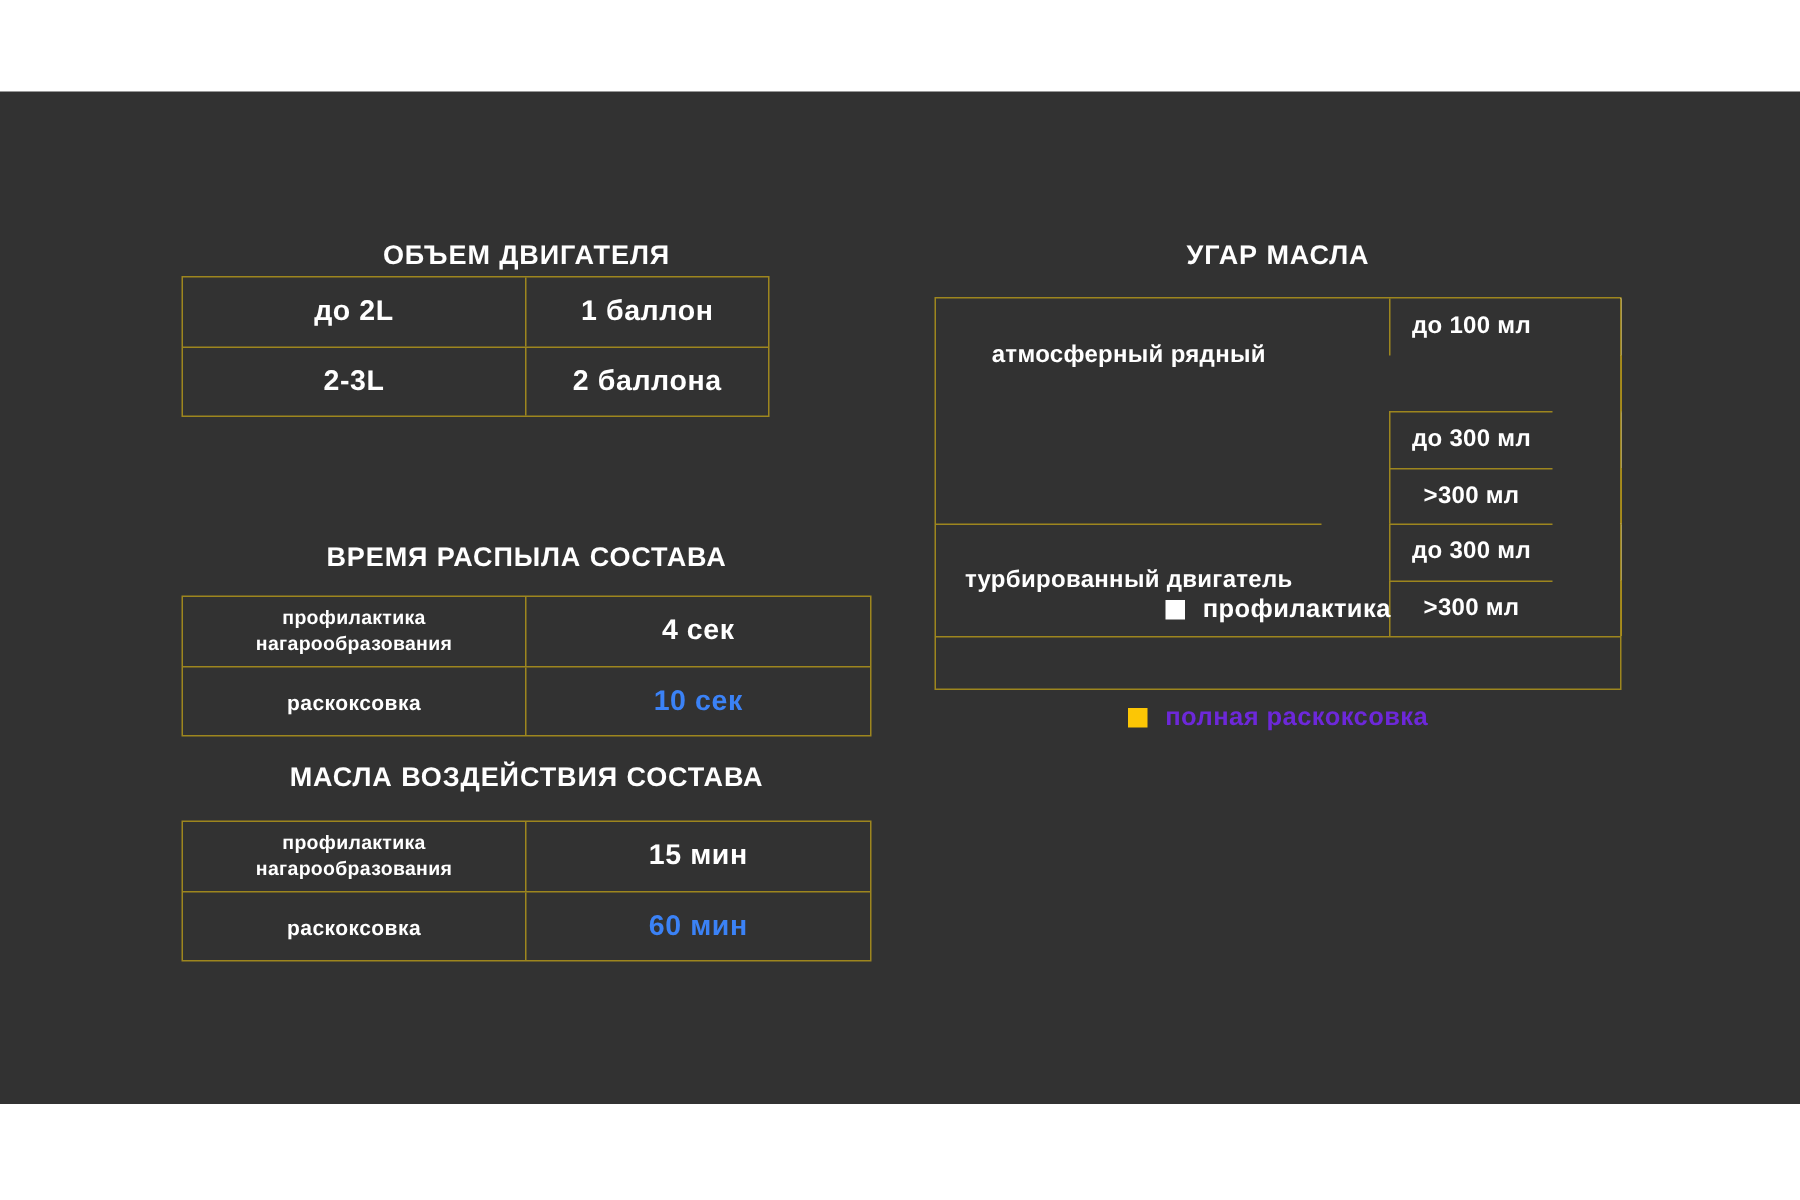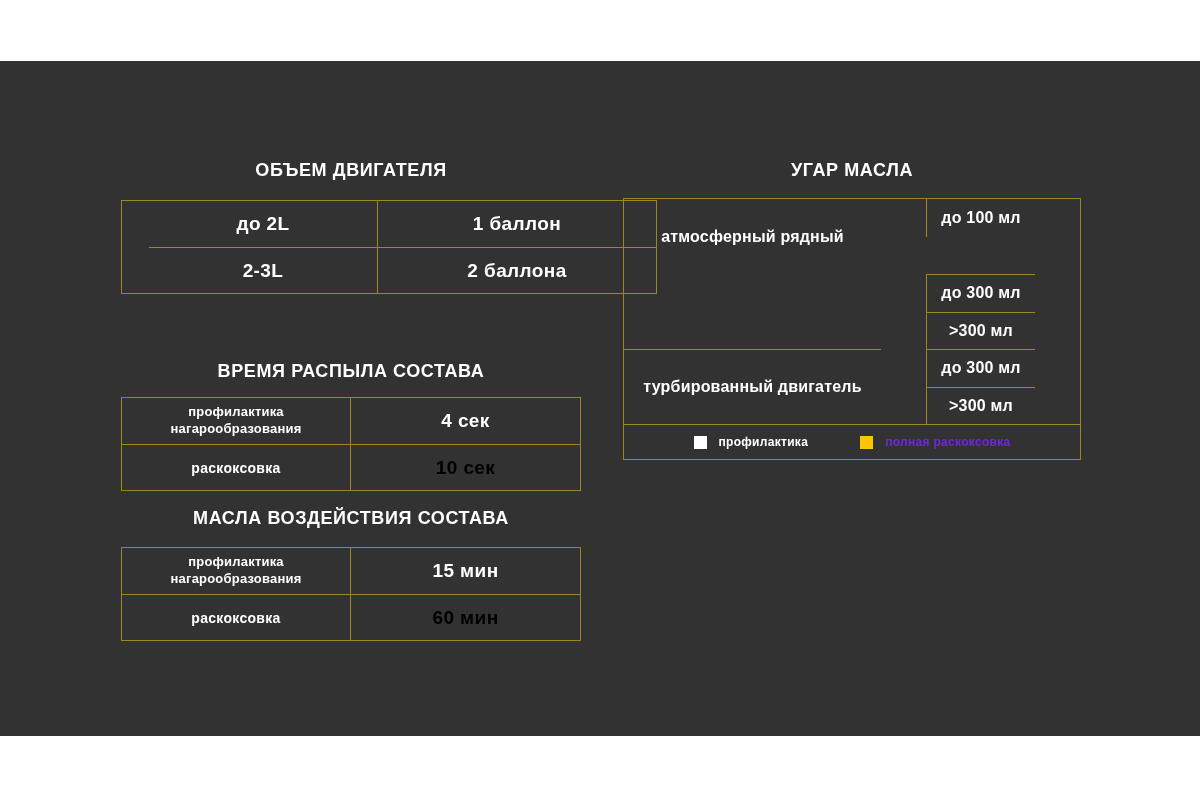--- a/index.html
+++ b/index.html
@@ -15,24 +15,24 @@
   .row { display: flex; }
   .row + .row { border-top: 1px solid #9d861e; }
   .cell { display: flex; align-items: center; justify-content: center; text-align: center; }
   .lt .row { height: 46px; }
   .lt .cell.c1 { width: 229px; border-right: 1px solid #9d861e; }
   .lt .cell.c2 { flex: 1; }
   .big { font-size: 19px; letter-spacing: 0.4px; }
   .small { font-size: 13px; line-height: 1.3; letter-spacing: 0.2px; }
   .small .inner { max-width: 190px; }
   .med { font-size: 14px; letter-spacing: 0.3px; }
-  .hl { color: #000000; }
+  .hl { color: #3b82f6; }
 
   
-  #tbl-volume   { left: 121px; top: 200px; width: 536px; padding-left: 27px; }
+  #tbl-volume   { left: 121px; top: 184px; width: 392px; }
   #tbl-spray    { left: 121px; top: 397px; width: 460px; }
   #tbl-exposure { left: 121px; top: 547px; width: 460px; }
   #h-volume   { left: 121px; top: 156px; width: 460px; }
   #h-spray    { left: 121px; top: 357px; width: 460px; }
   #h-exposure { left: 121px; top: 504px; width: 460px; }
   #h-oil      { left: 623px; top: 156px; width: 458px; }
 
   
   #tbl-oil {
     left: 623px; top: 198px; width: 458px;
@@ -46,21 +46,21 @@
   #tbl-oil .vol  { grid-column: 2; font-size: 16px; letter-spacing: 0.2px; }
   #tbl-oil .sw   { grid-column: 3; }
   #tbl-oil .bt { border-top: 1px solid #9d861e; }
   #tbl-oil .bl { border-left: 1px solid #9d861e; margin-left: 45px; }
   .sw-white  { background: #ffffff; }
   .sw-yellow { background: #fcc605; }
 
   #tbl-oil .legend {
     grid-column: 1 / 4; border-top: 1px solid #9d861e;
     display: flex; align-items: center; justify-content: center; gap: 52px;
-    font-size: 12px; letter-spacing: 0.3px;
+    font-size: 17px; letter-spacing: 0.3px; flex-direction: column;
   }
   .legend-item { display: flex; align-items: center; gap: 12px; }
   .sq { width: 13px; height: 13px; display: inline-block; }
   .legend-item.yellow { color: #6d28d9; }
 </style>
 </head>
 <body>
 
 <div class="canvas"></div>
 

